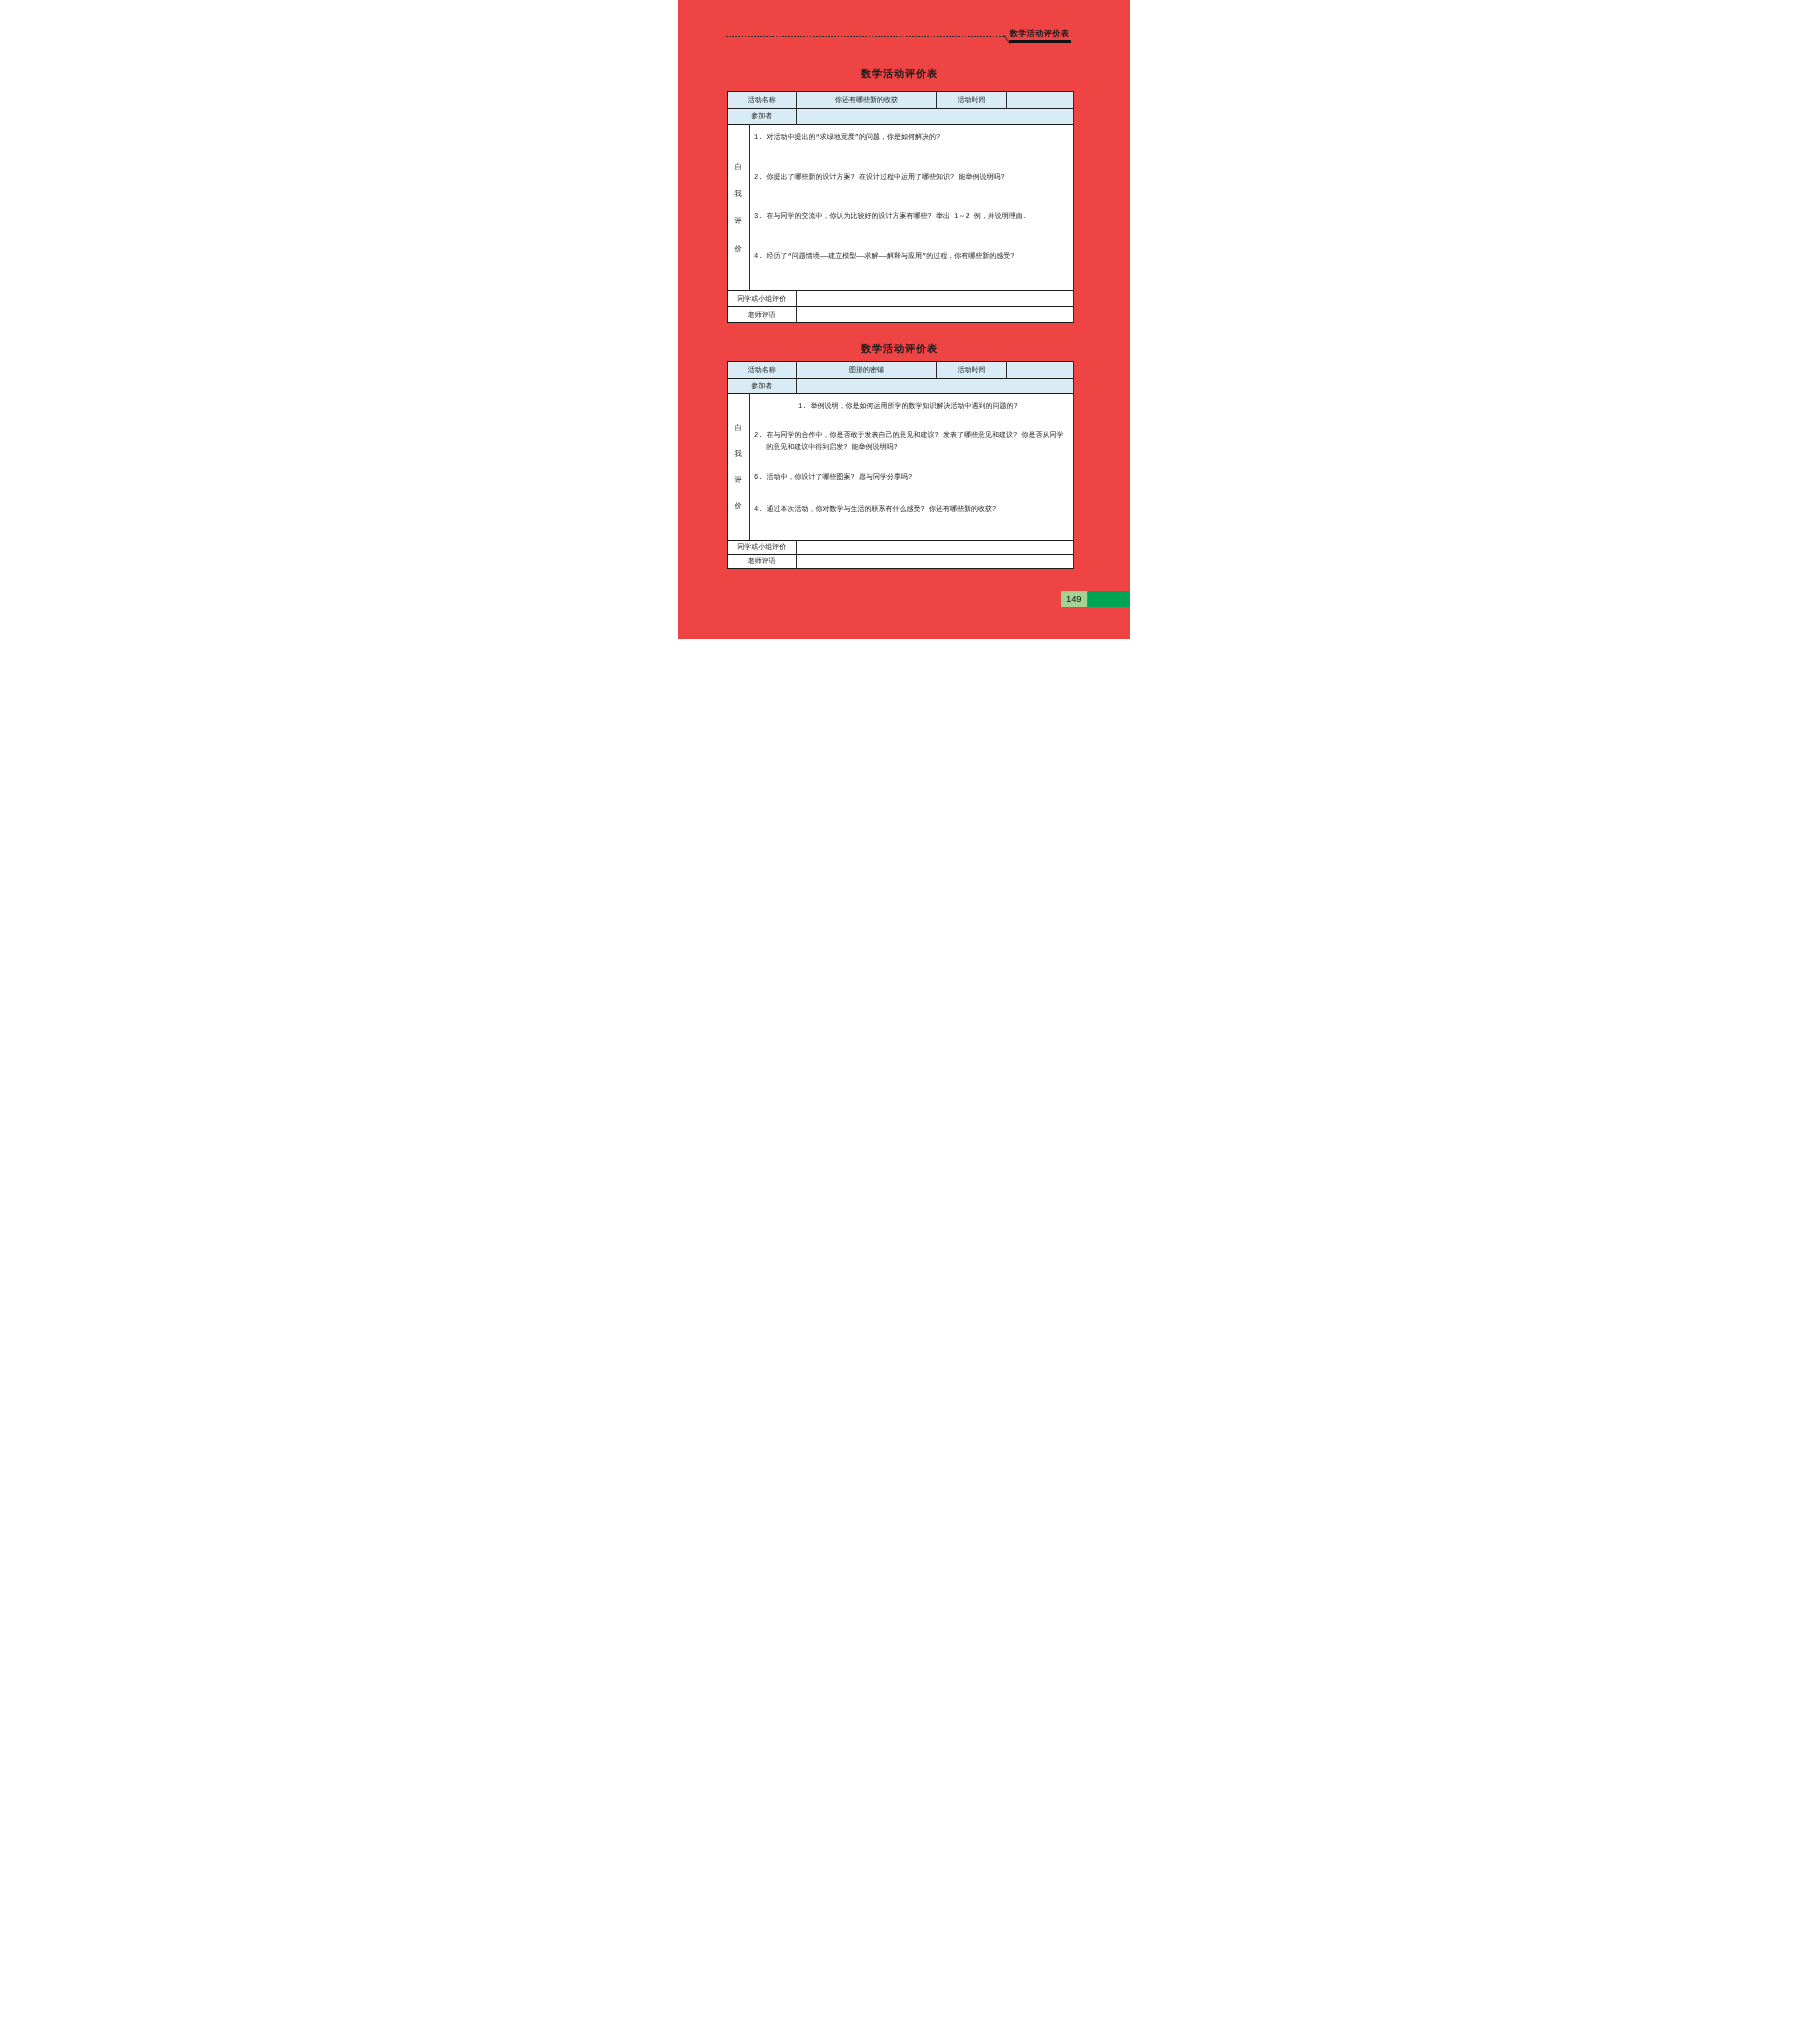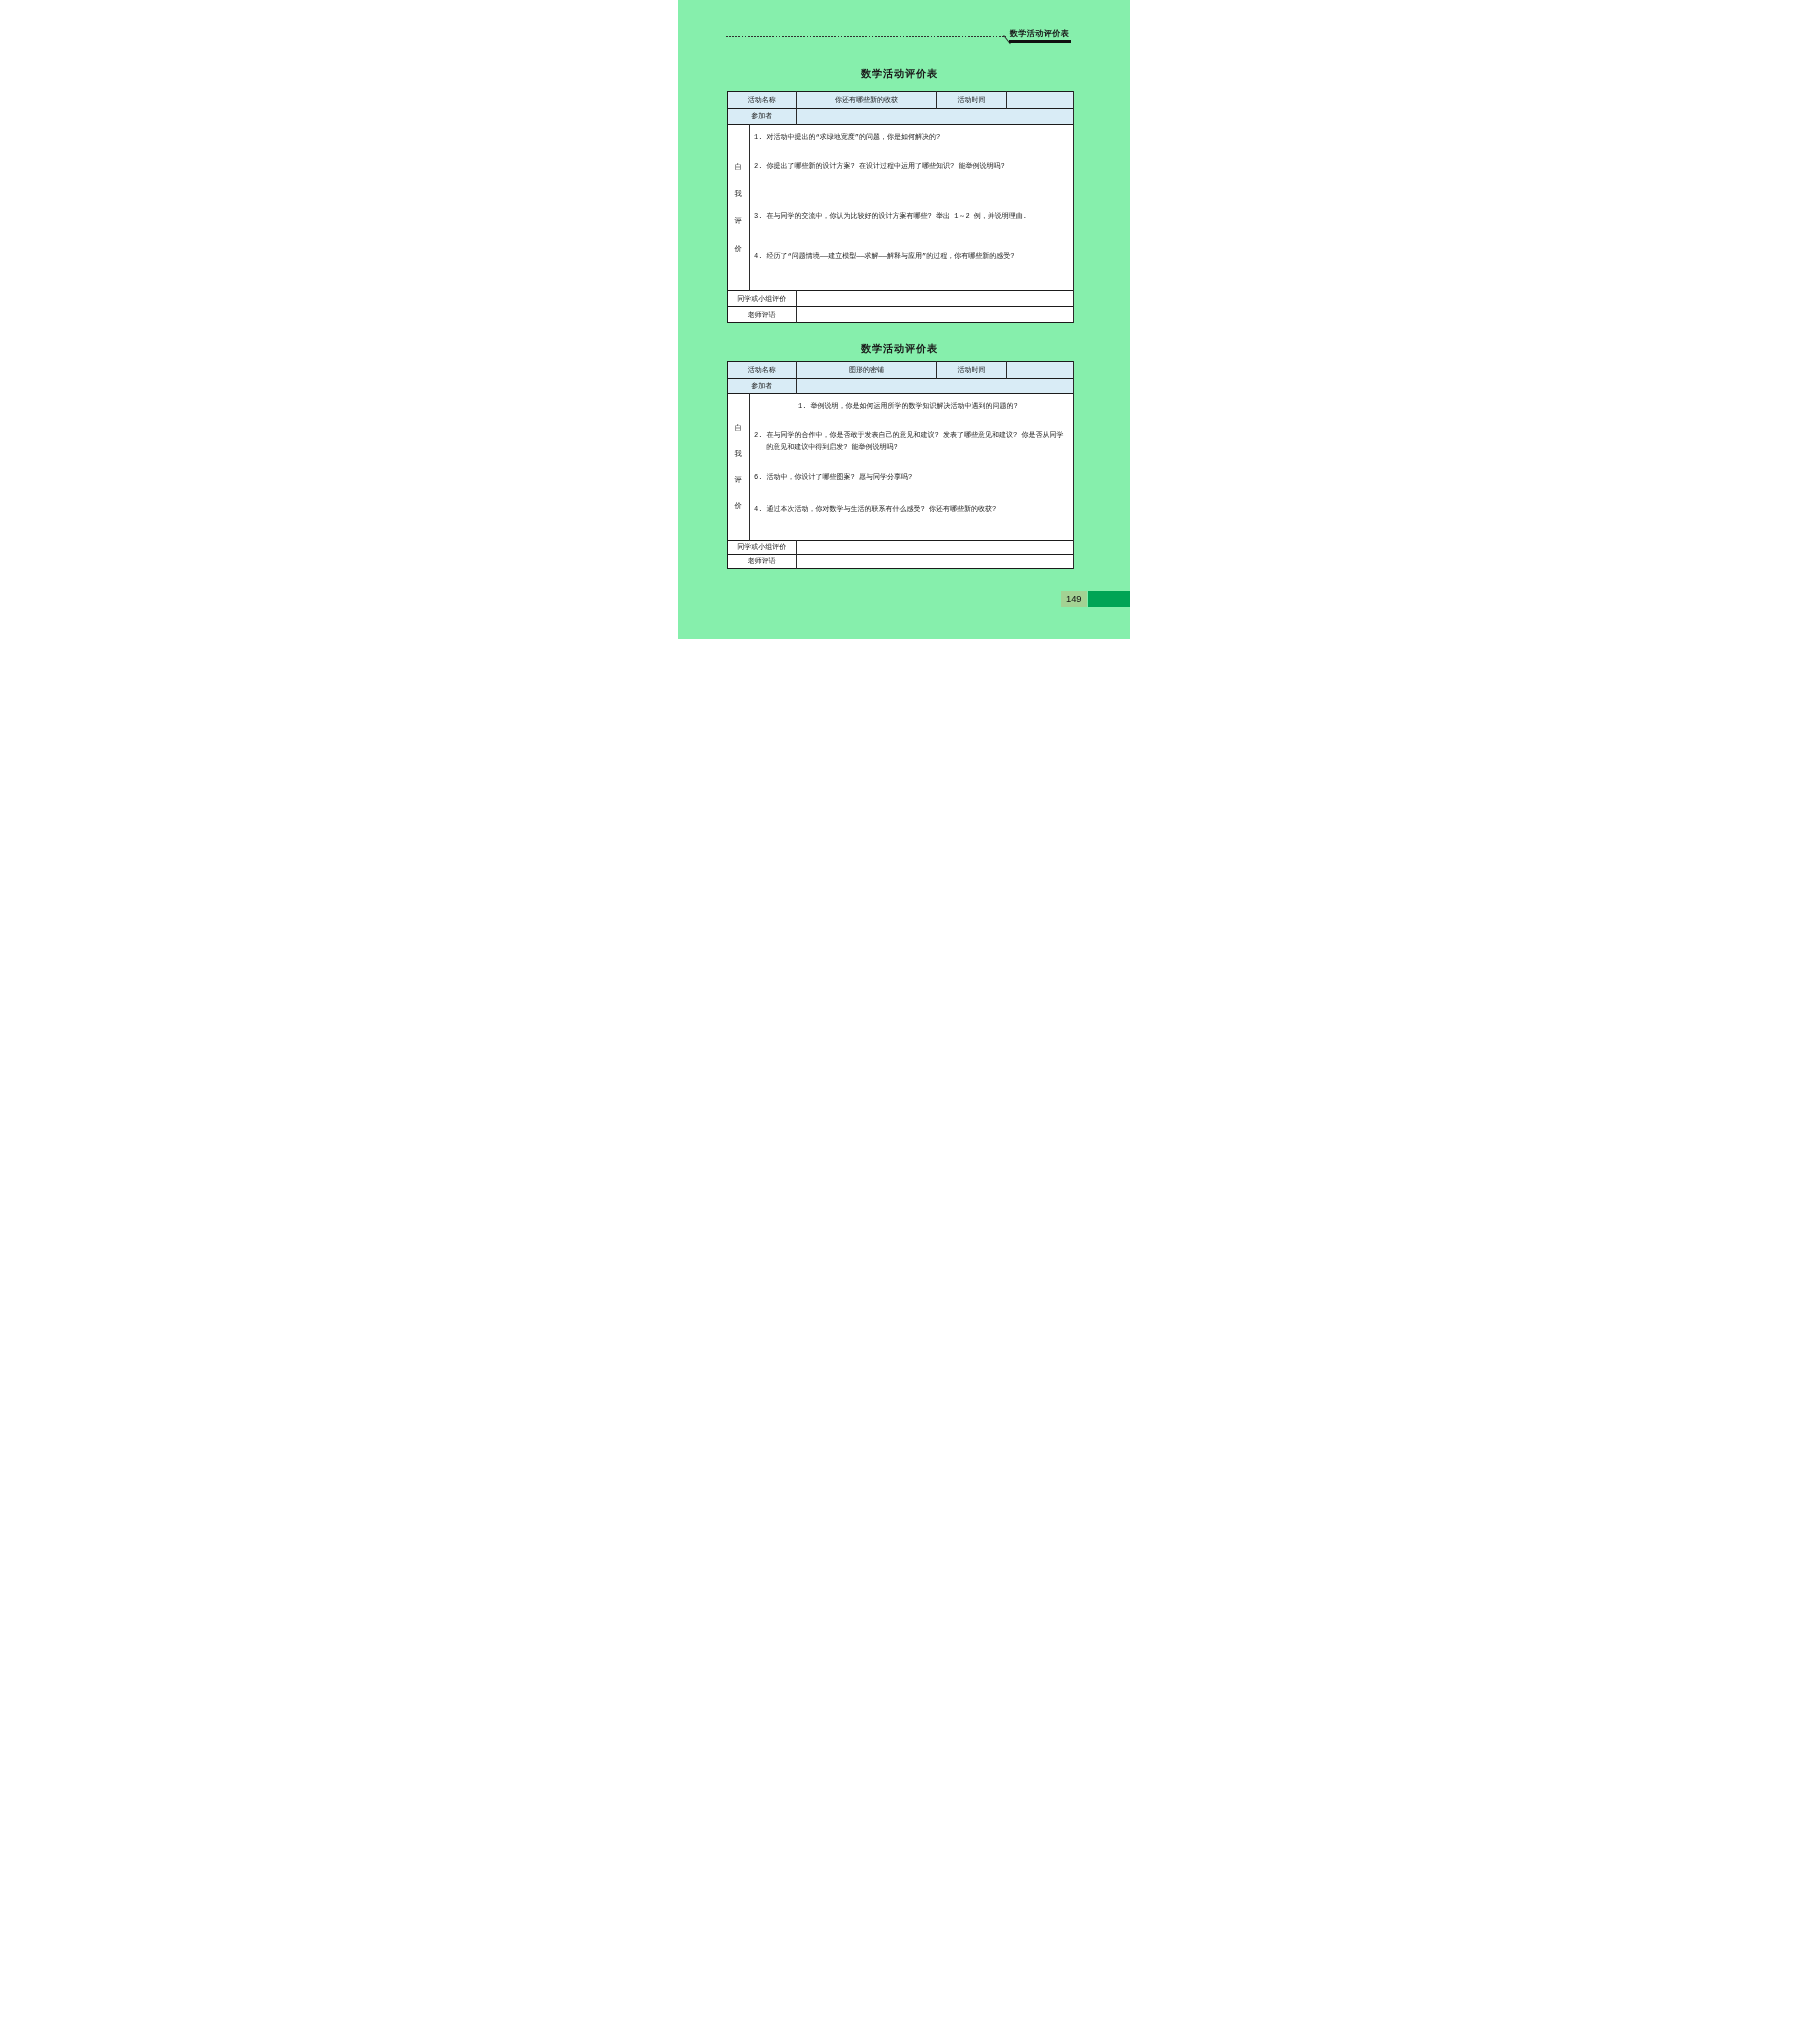--- a/index.html
+++ b/index.html
@@ -1,18 +1,18 @@
 <!DOCTYPE html>
 <html lang="zh" style="--header_row_bg: #d9ecf6; --green_light: #a3d293; --green_dark: #00a455; --rule: #1b1b1b;font-size:6.5px"><head>
 <meta charset="utf-8">
 <style>
   html,body { margin:0; padding:0; background:#ffffff; }
   .page {
     position:relative; width:452px; height:639px; margin:0 auto;
-    background:#86efac; color:#1a1a1a; overflow:hidden;
+    background:#ef4444; color:#1a1a1a; overflow:hidden;
     font-family:"Liberation Serif", serif;
   }
 
   
   .top-rule {
     position:absolute; left:48px; top:36px; width:280px; height:1.2px;
     background:repeating-linear-gradient(90deg, #2f2f2f 0 1.8px, transparent 1.8px 3.1px);
   }
   .top-diag {
     position:absolute; left:326px; top:35px; width:10.6px; height:1px;
@@ -48,21 +48,21 @@
     font-size:7px; overflow:hidden;
   }
   tr.hdr { background:var(--header_row_bg, #d9ecf6); }
   td.lbl { text-align:center; }
 
   td.qcell { position:relative; }
   .q {
     position:absolute; left:4.1px; right:5.7px;
     padding-left:12.2px; text-indent:-12.2px; line-height:12.2px; font-size:7px;font-family:Liberation Mono, monospace;
   }
-  #table1 .q1 { top:5.7px; }  #table1 .q2 { top:35px; }
+  #table1 .q1 { top:5.7px; }  #table1 .q2 { top:46px; }
   #table1 .q3 { top:85px; } #table1 .q4 { top:125px; }
   #table2 .q1 { top:6.5px;margin-left:44px; }  #table2 .q2 { top:35px; }
   #table2 .q3 { top:77px; } #table2 .q4 { top:109px; }
 
   .vchars {
     display:flex; flex-direction:column; align-items:center; justify-content:center;
     font-size:7.3px; line-height:7.3px;
   }
   #table1 .vchars { height:165px; gap:20px; }
   #table2 .vchars { height:146px; gap:19px; }

